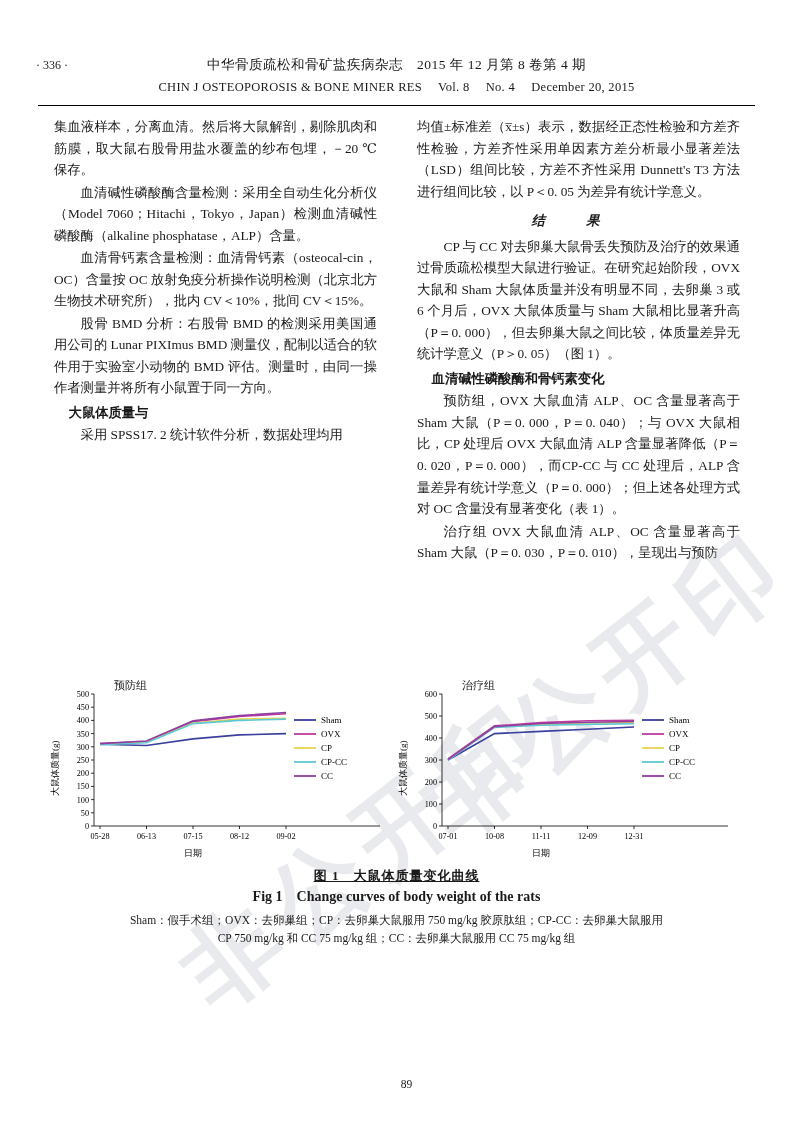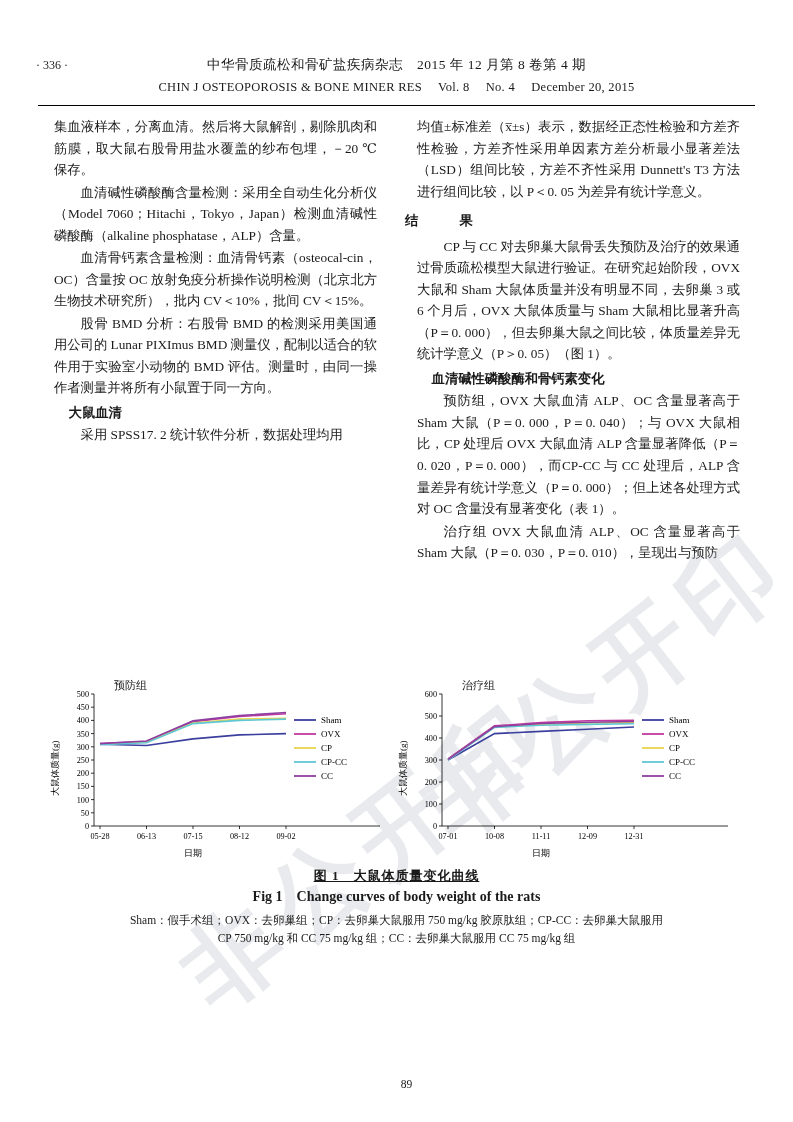--- a/index.html
+++ b/index.html
@@ -98,22 +98,24 @@
   }
   .col p.noindent { text-indent: 0; }
   .sec-head {
     margin: 3px 0 1px 0;
     font-weight: bold;
     text-indent: 2em;
     font-size: 13.3px;
   }
   .sec-head.center {
     text-indent: 0;
+    text-align: center;
     letter-spacing: 14px;
     margin: 8px 0 4px 0;
+    font-style: italic;
   }
 
   
   .figure {
     position: absolute;
     left: 42px;
     right: 42px;
     top: 678px;
     z-index: 10;
   }
@@ -177,21 +179,21 @@
     <div class="line2">CHIN J OSTEOPOROSIS &amp; BONE MINER RES　 Vol. 8　 No. 4　 December 20, 2015</div>
   </div>
   <div class="rule"></div>
 
   <div class="columns">
     <div class="col">
       <p class="noindent">集血液样本，分离血清。然后将大鼠解剖，剔除肌肉和筋膜，取大鼠右股骨用盐水覆盖的纱布包埋，－20 ℃保存。</p>
       <p>血清碱性磷酸酶含量检测：采用全自动生化分析仪（Model 7060；Hitachi，Tokyo，Japan）检测血清碱性磷酸酶（alkaline phosphatase，ALP）含量。</p>
       <p>血清骨钙素含量检测：血清骨钙素（osteocal-cin，OC）含量按 OC 放射免疫分析操作说明检测（北京北方生物技术研究所），批内 CV＜10%，批间 CV＜15%。</p>
       <p>股骨 BMD 分析：右股骨 BMD 的检测采用美国通用公司的 Lunar PIXImus BMD 测量仪，配制以适合的软件用于实验室小动物的 BMD 评估。测量时，由同一操作者测量并将所有小鼠置于同一方向。</p>
-      <div class="sec-head">大鼠血清</div>
+      <div class="sec-head">大鼠体质量与</div>
       <p>采用 SPSS17. 2 统计软件分析，数据处理均用</p>
     </div>
 
     <div class="col">
       <p class="noindent">均值±标准差（x̅±s）表示，数据经正态性检验和方差齐性检验，方差齐性采用单因素方差分析最小显著差法（LSD）组间比较，方差不齐性采用 Dunnett's T3 方法进行组间比较，以 P＜0. 05 为差异有统计学意义。</p>
       <div class="sec-head center">结　果</div>
       <p>CP 与 CC 对去卵巢大鼠骨丢失预防及治疗的效果通过骨质疏松模型大鼠进行验证。在研究起始阶段，OVX 大鼠和 Sham 大鼠体质量并没有明显不同，去卵巢 3 或 6 个月后，OVX 大鼠体质量与 Sham 大鼠相比显著升高（P＝0. 000），但去卵巢大鼠之间比较，体质量差异无统计学意义（P＞0. 05）（图 1）。</p>
       <div class="sec-head">血清碱性磷酸酶和骨钙素变化</div>
       <p>预防组，OVX 大鼠血清 ALP、OC 含量显著高于 Sham 大鼠（P＝0. 000，P＝0. 040）；与 OVX 大鼠相比，CP 处理后 OVX 大鼠血清 ALP 含量显著降低（P＝0. 020，P＝0. 000），而CP-CC 与 CC 处理后，ALP 含量差异有统计学意义（P＝0. 000）；但上述各处理方式对 OC 含量没有显著变化（表 1）。</p>
       <p>治疗组 OVX 大鼠血清 ALP、OC 含量显著高于 Sham 大鼠（P＝0. 030，P＝0. 010），呈现出与预防</p>

